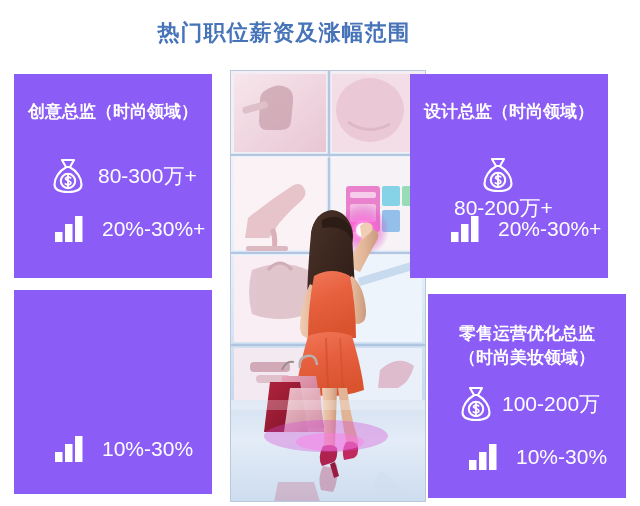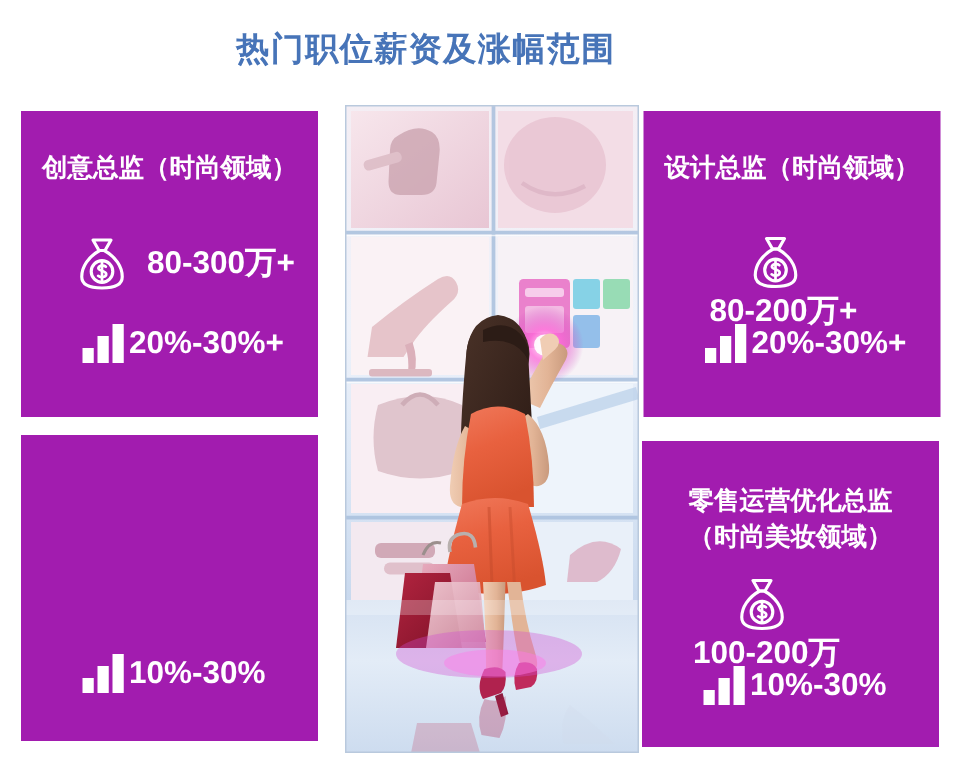--- a/index.html
+++ b/index.html
@@ -44,27 +44,27 @@
     top: 74px;
     width: 612px;
     height: 420px;
   }
 
   
   .card {
     position: absolute;
     width: 198px;
     height: 204px;
-    background: #a21caf;
+    background: #8b5cf6;
     box-sizing: border-box;
     color: #ffffff;
     overflow: hidden;
   }
   .card-tl { left: 0px;   top: 0px; }
-  .card-tr { left: 415px; top: 0px; padding-left: 12px; }
+  .card-tr { left: 396px; top: 0px; padding-left: 12px; }
   .card-bl { left: 0px;   top: 216px; }
   .card-br { left: 414px; top: 220px; }
 
   .card-title {
     position: absolute;
     left: 0;
     width: 198px;
     font-size: 17px;
     font-weight: bold;
     line-height: 24px;
@@ -93,45 +93,45 @@
   }
   .stat-money { left: 34px; }
   .stat-growth { left: 38px; }
 
   .card-tl .stat-money  { top: 80px; }
   .card-tl .stat-growth { top: 133px; }
   .card-tr .stat-money  { top: 80px; flex-direction: column; }
   .card-tr .stat-growth { top: 133px; }
   .card-bl .stat-money  { top: 84px; }
   .card-bl .stat-growth { top: 137px; }
-  .card-br .stat-money  { left: 28px; top: 88px; flex-direction: column; }
+  .card-br .stat-money  { left: 28px; top: 88px; }
   .card-br .stat-growth { left: 38px; top: 141px; }
 
   .stat-icon {
     flex: 0 0 auto;
     width: 40px;
     height: 42px;
     display: flex;
     align-items: center;
     justify-content: center;
   }
   .stat-icon.bars {
     width: 34px;
     height: 30px;
   }
   .stat-value {
     font-size: 21px;
-    font-weight: bold;
+    font-weight: normal;
     color: #ffffff;
     line-height: 24px;
     white-space: nowrap;
     margin-left: 10px;
     letter-spacing: 0px;
   }
-  .stat-growth .stat-value { margin-left: 0; }
+  .stat-growth .stat-value { margin-left: 16px; }
   .card-br .stat-money .stat-value { margin-left: 6px; }
 
   
   .photo {
     position: absolute;
     left: 216px;
     top: -4px;
     width: 196px;
     height: 432px;
     overflow: hidden;

